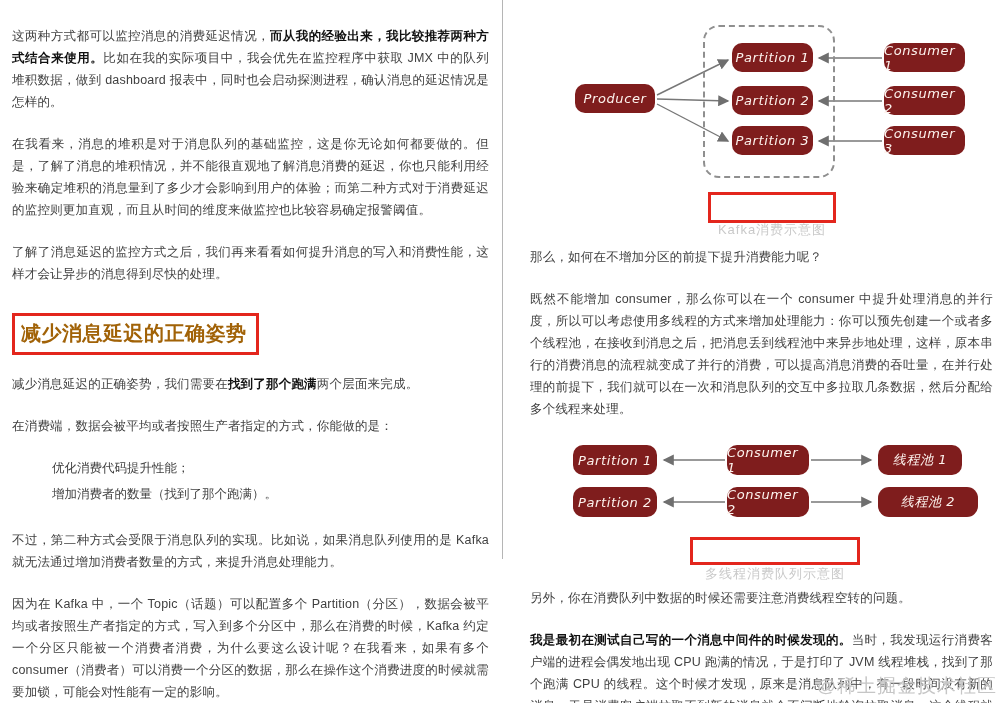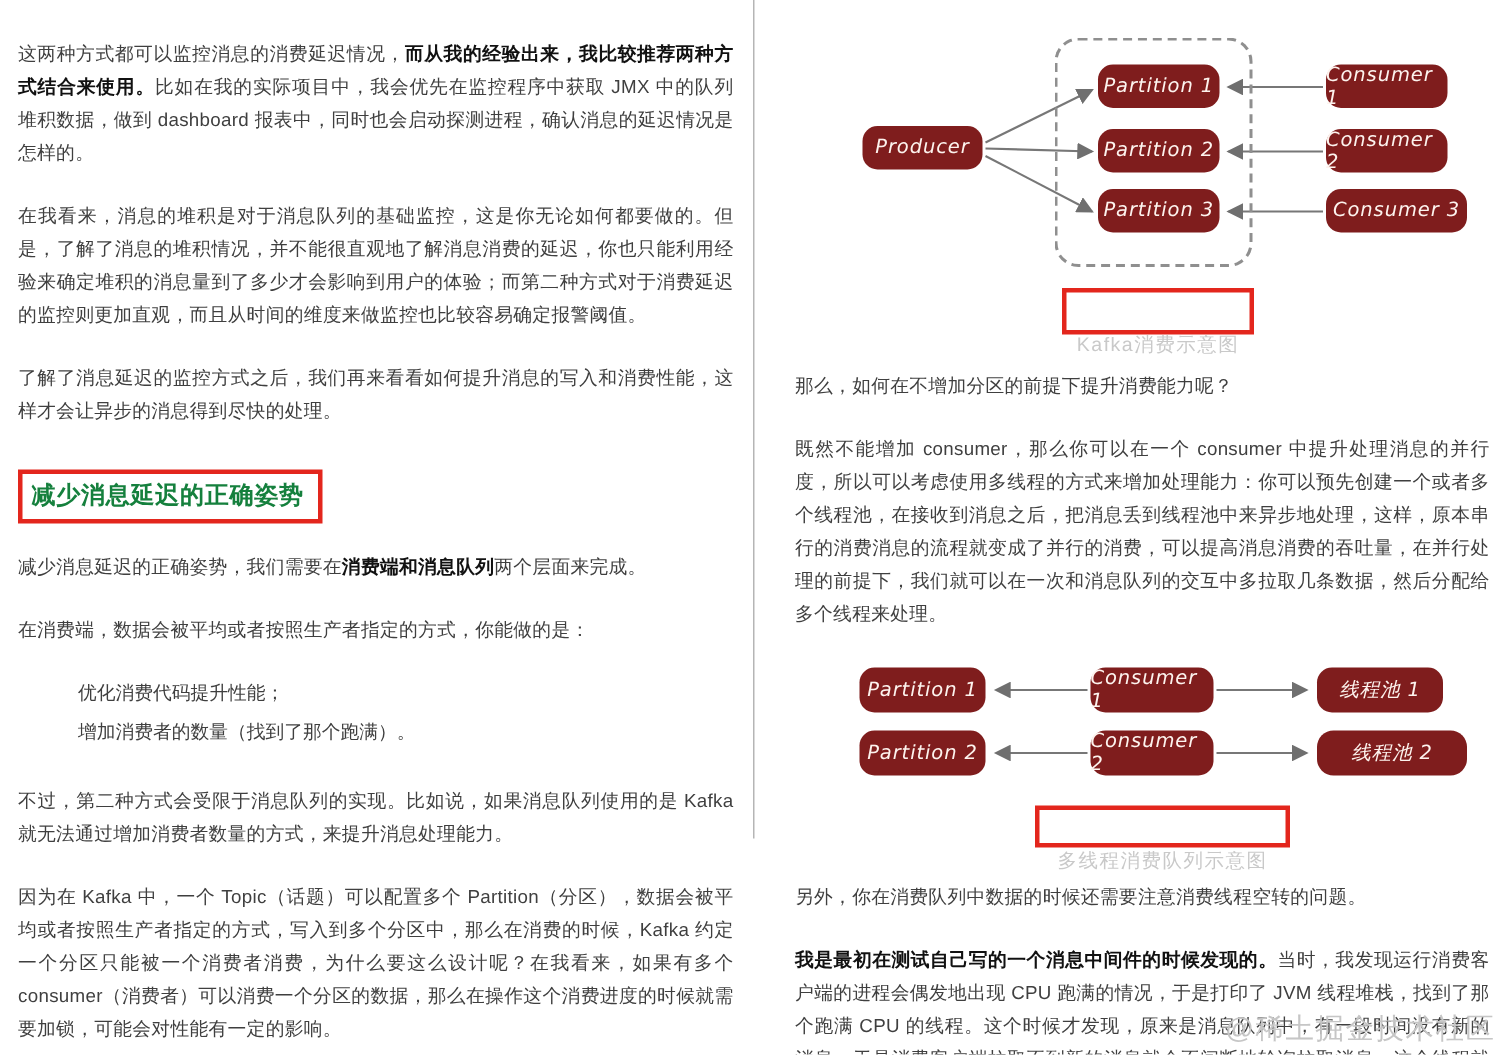--- a/index.html
+++ b/index.html
@@ -13,21 +13,21 @@
   .col-right { width:502px; height:703px; padding:0 12px 0 27px; position:relative; }
 
   
   p.body { font-size:12.5px; line-height:22px; color:#3f3f3f; text-align:justify;
     margin:0 0 20px 0; letter-spacing:0.2px; }
   p.body b { color:#111; }
   .list-item { font-size:12.5px; line-height:22px; color:#3f3f3f;
     padding-left:40px; margin-bottom:4px; }
   .heading-box { display:inline-block; border:3px solid #e3261d;
     padding:4px 9px 5px 6px; margin:8px 0 18px 0; }
-  .heading-box h2 { font-size:16px; font-weight:bold; color:#15803d; letter-spacing:0.5px; }
+  .heading-box h2 { font-size:20px; font-weight:bold; color:#a16207; letter-spacing:0.5px; }
 
   
   .diagram { position:relative; width:475px; }
   .d1 { height:215px; margin-top:15px; }
   .d2 { height:135px; margin-top:6px; }
   .dgm-svg { position:absolute; left:0; top:0; }
   .node { position:absolute; background:#7f1d1d; color:#fdf3ee; border-radius:10px;
     display:flex; align-items:center; justify-content:center;
     font-size:13px; font-style:italic; letter-spacing:0.6px;
     font-family:"DejaVu Sans","Liberation Sans",sans-serif; }
@@ -38,21 +38,21 @@
   .caption-box span { color:#c9c9c9; font-size:13px; letter-spacing:1px;margin-top:45px; }
 
   
   .d1 .producer   { left:45px;  top:69px;  width:80px; height:29px; }
   .d1 .group      { left:173px; top:10px;  width:132px; height:153px; }
   .d1 .part-0     { left:202px; top:28px;  width:81px; height:29px; }
   .d1 .part-1     { left:202px; top:71px;  width:81px; height:29px; }
   .d1 .part-2     { left:202px; top:111px; width:81px; height:29px; }
   .d1 .cons-0     { left:354px; top:28px;  width:81px; height:29px; }
   .d1 .cons-1     { left:354px; top:71px;  width:81px; height:29px; }
-  .d1 .cons-2     { left:354px; top:111px; width:94px; height:29px; }
+  .d1 .cons-2     { left:354px; top:111px; width:81px; height:29px; }
   .d1 .caption-box{ left:178px; top:177px; width:128px; height:31px; }
 
   
   .d2 .part-0 { left:43px;  top:5px;  width:84px; height:30px; }
   .d2 .part-1 { left:43px;  top:47px; width:84px; height:30px; }
   .d2 .cons-0 { left:197px; top:5px;  width:82px; height:30px; }
   .d2 .cons-1 { left:197px; top:47px; width:82px; height:30px; }
   .d2 .pool-0 { left:348px; top:5px;  width:84px; height:30px; }
   .d2 .pool-1 { left:348px; top:47px; width:100px; height:30px;border-radius:11px; }
   .d2 .caption-box { left:160px; top:97px; width:170px; height:28px; }
@@ -70,21 +70,21 @@
     <p class="body"><span>这两种方式都可以监控消息的消费延迟情况，</span><b>而从我的经验出来，我比较推荐两种方式结合来使用。</b><span>比如在我的实际项目中，我会优先在监控程序中获取 JMX 中的队列堆积数据，做到 dashboard 报表中，同时也会启动探测进程，确认消息的延迟情况是怎样的。</span></p>
 
     <p class="body">在我看来，消息的堆积是对于消息队列的基础监控，这是你无论如何都要做的。但是，了解了消息的堆积情况，并不能很直观地了解消息消费的延迟，你也只能利用经验来确定堆积的消息量到了多少才会影响到用户的体验；而第二种方式对于消费延迟的监控则更加直观，而且从时间的维度来做监控也比较容易确定报警阈值。</p>
 
     <p class="body">了解了消息延迟的监控方式之后，我们再来看看如何提升消息的写入和消费性能，这样才会让异步的消息得到尽快的处理。</p>
 
     <div class="heading-box">
       <h2>减少消息延迟的正确姿势</h2>
     </div>
 
-    <p class="body"><span>减少消息延迟的正确姿势，我们需要在</span><b>消费端和消息队列</b><span>两个层面来完成。</span></p>
+    <p class="body"><span>减少消息延迟的正确姿势，我们需要在</span><b>找到了那个跑满</b><span>两个层面来完成。</span></p>
 
     <p class="body">在消费端，数据会被平均或者按照生产者指定的方式，你能做的是：</p>
 
     <div style="margin:2px 0 24px 0;">
       <div class="list-item">优化消费代码提升性能；</div>
       <div class="list-item">增加消费者的数量（找到了那个跑满）。</div>
     </div>
 
     <p class="body">不过，第二种方式会受限于消息队列的实现。比如说，如果消息队列使用的是 Kafka 就无法通过增加消费者数量的方式，来提升消息处理能力。</p>
 

